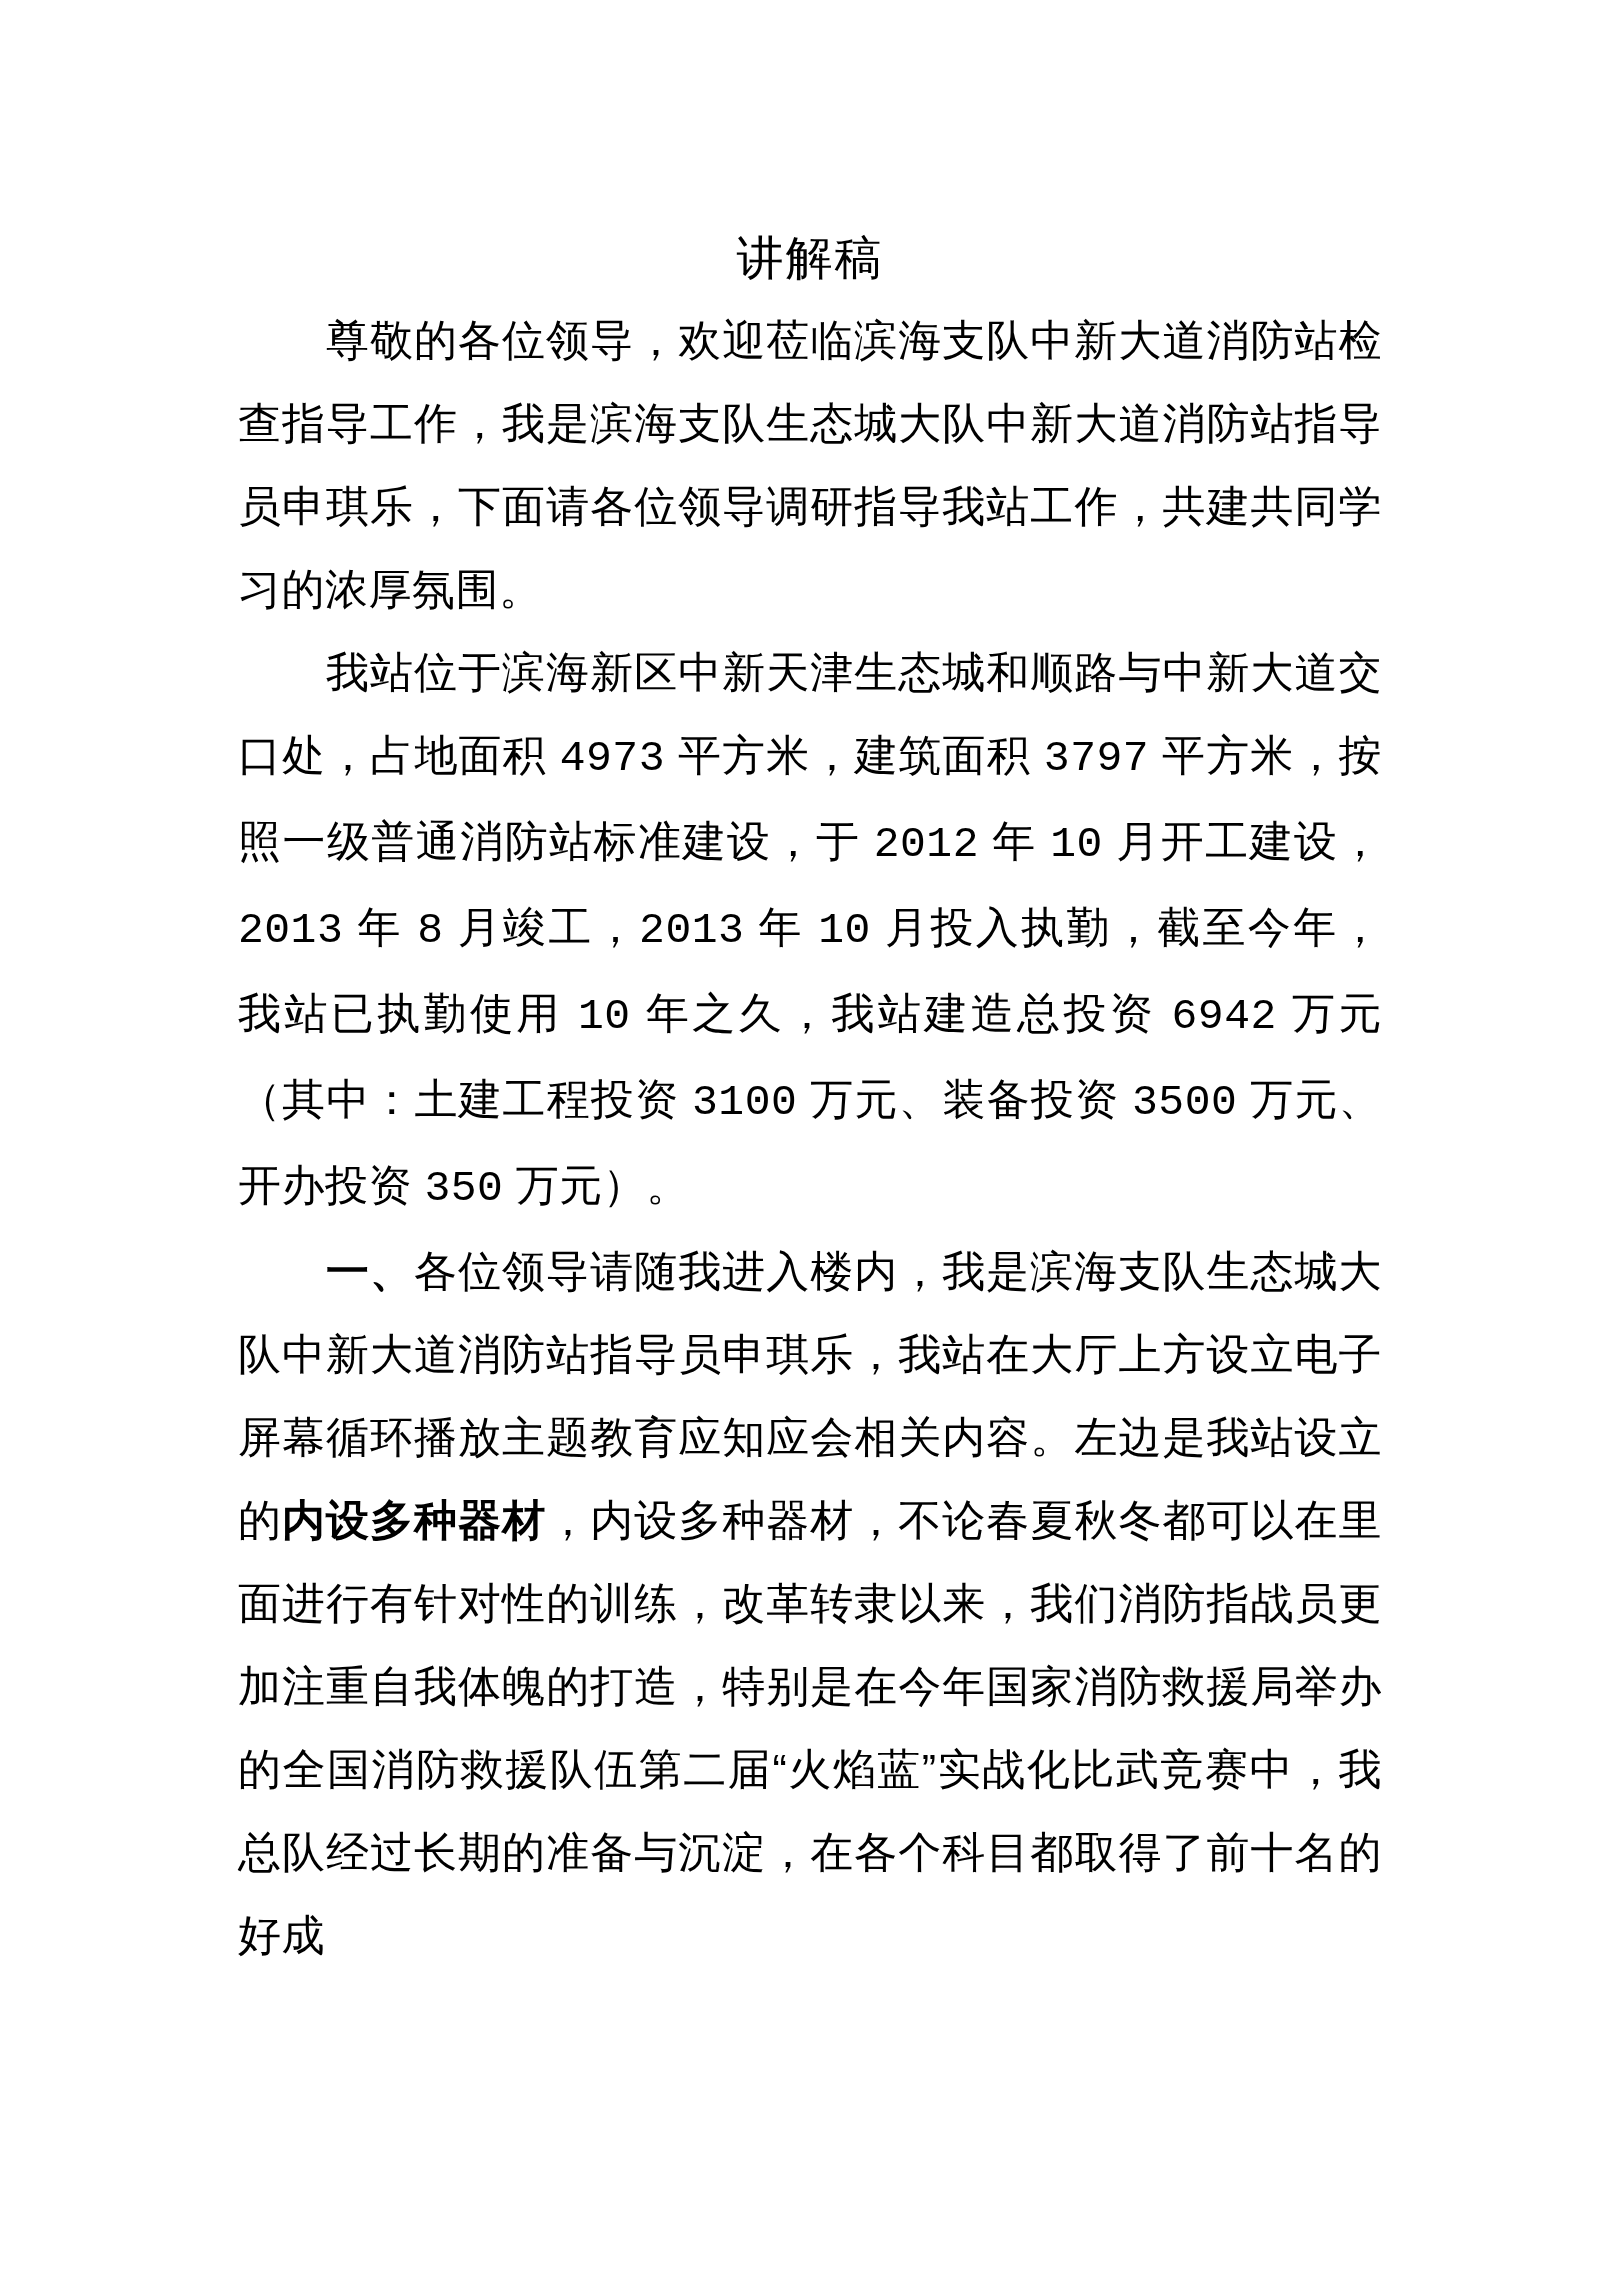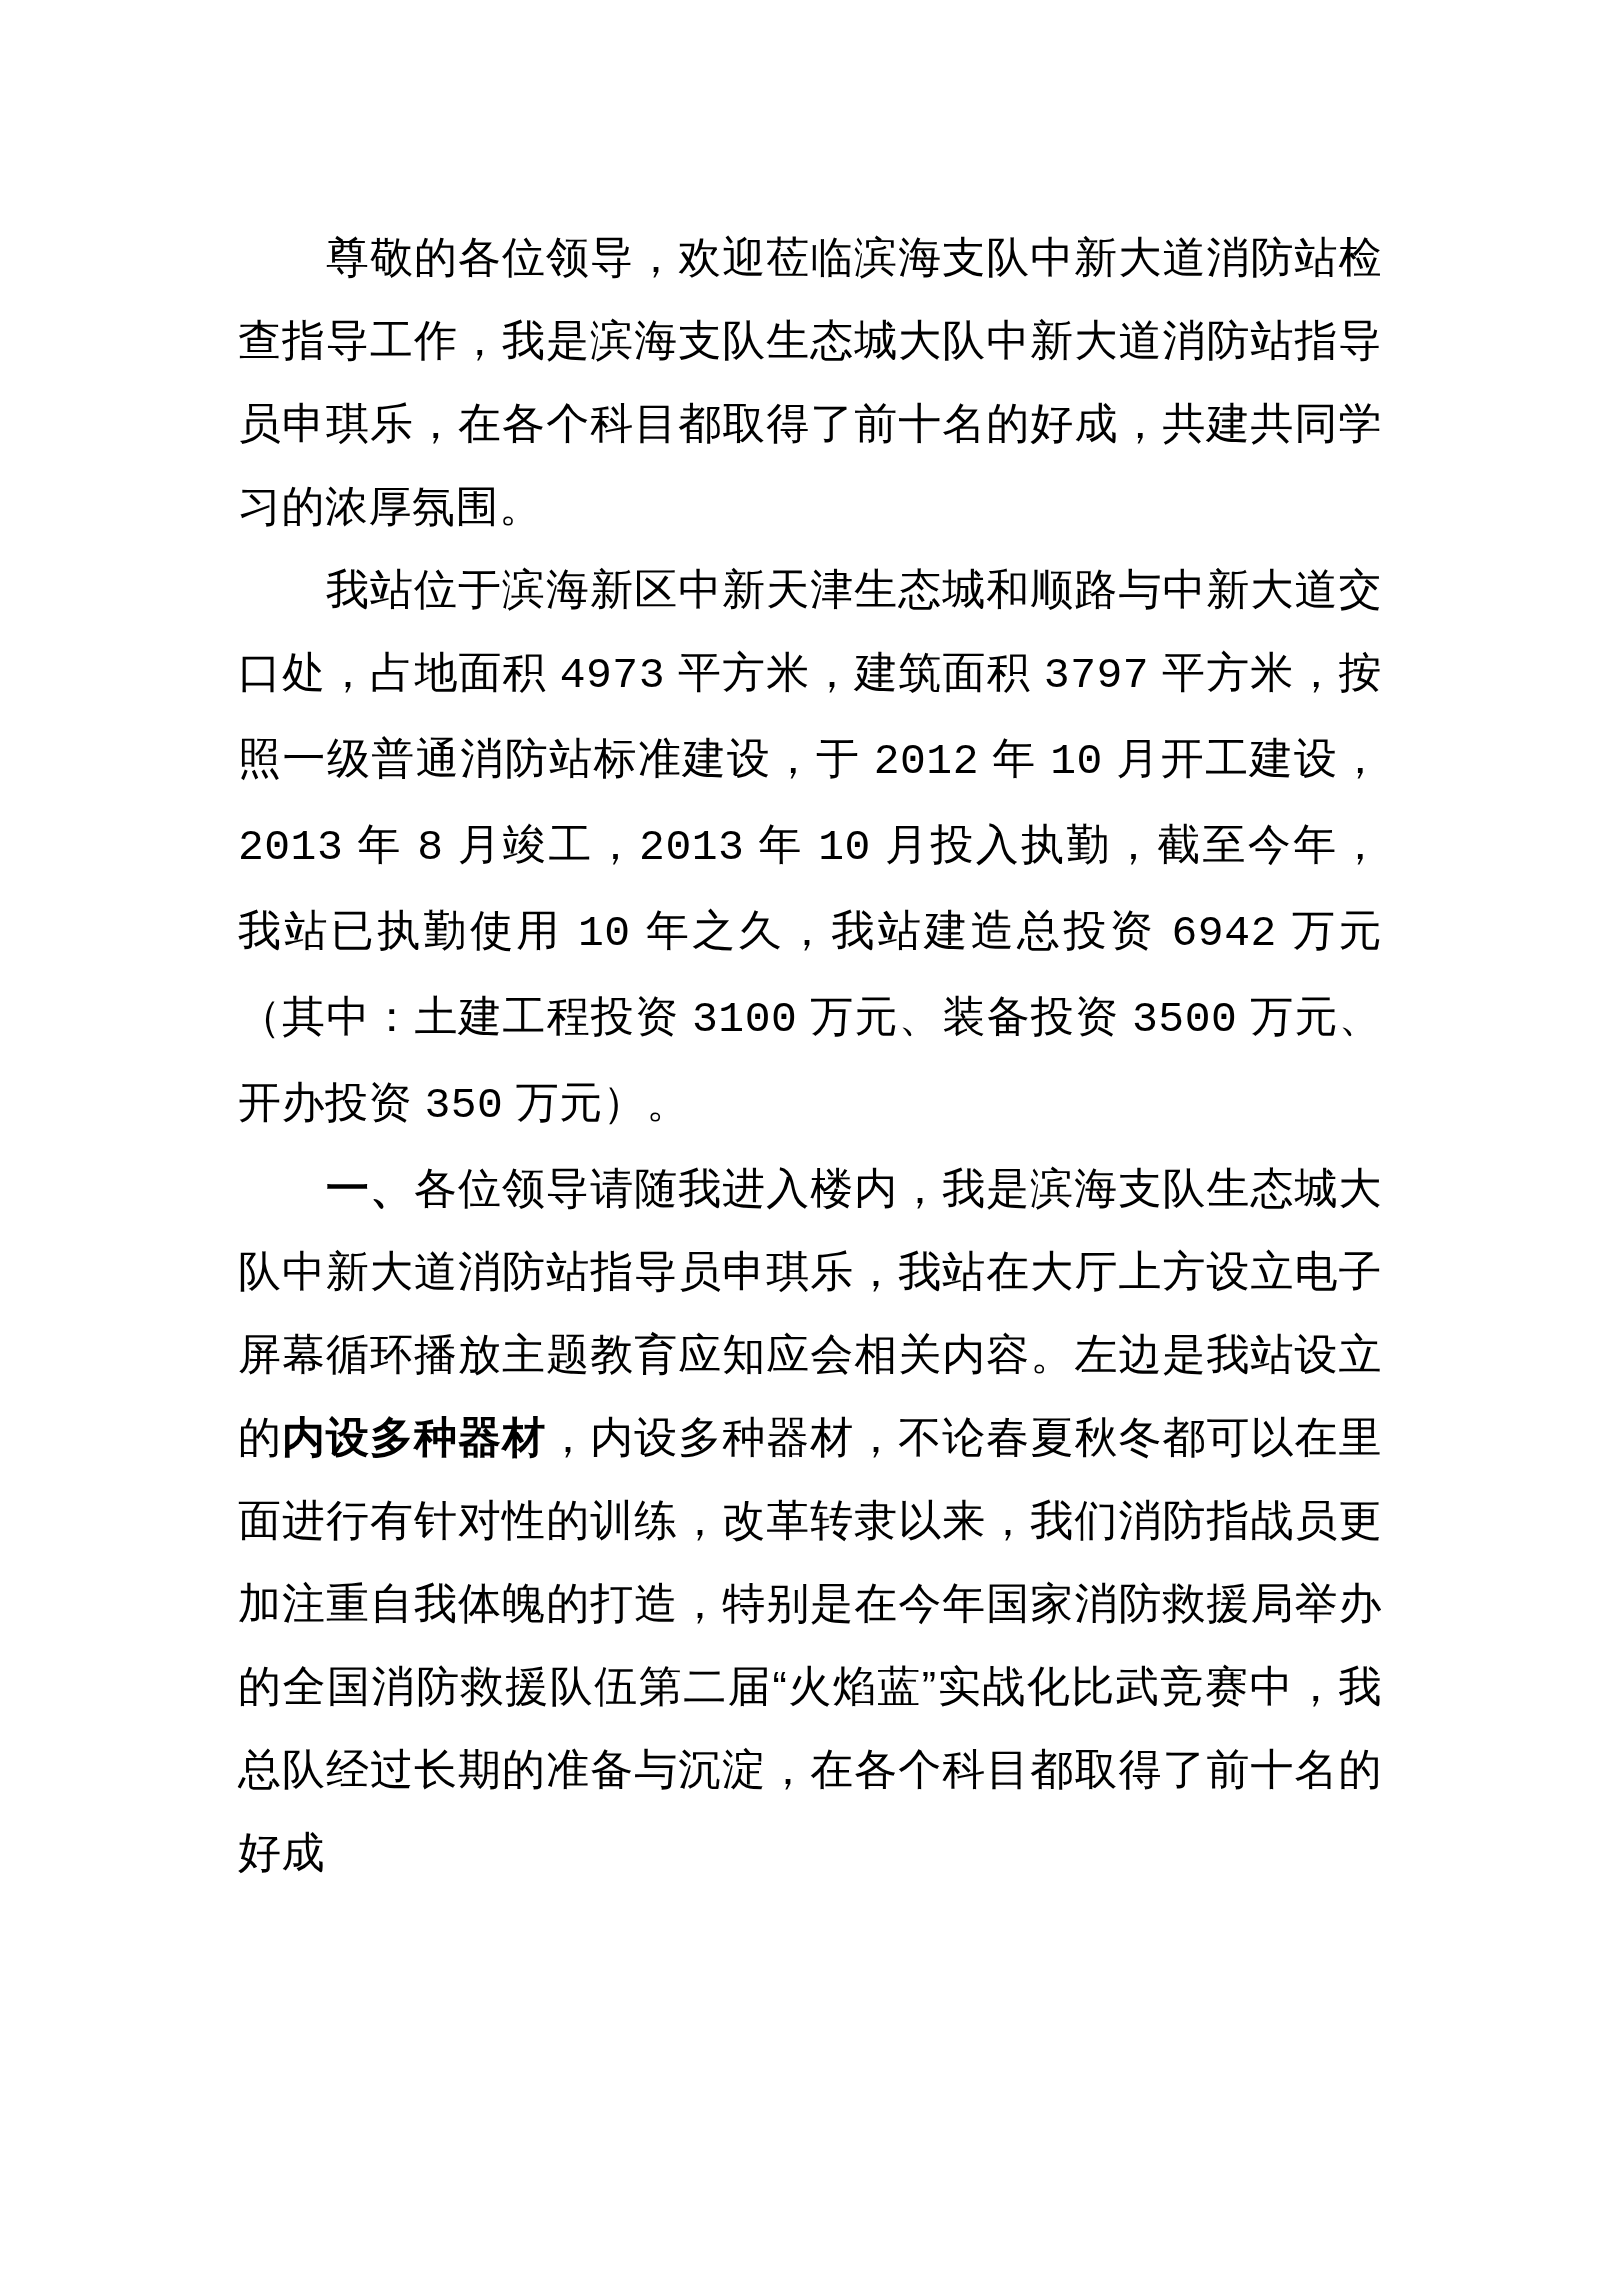--- a/index.html
+++ b/index.html
@@ -43,20 +43,21 @@
   }
   .latin {
     font-family: Liberation Mono, monospace;
   }
 </style>
 </head>
 <body>
 
 <div class="page">
   <div class="content">
+    <h1 class="doc-title">讲解稿</h1>
     <div>
-        <p><span>尊敬的各位领导，欢迎莅临滨海支队中新大道消防站检查指导工作，我是滨海支队生态城大队中新大道消防站指导员申琪乐，在各个科目都取得了前十名的好成，共建共同学习的浓厚氛围。</span></p>
+        <p><span>尊敬的各位领导，欢迎莅临滨海支队中新大道消防站检查指导工作，我是滨海支队生态城大队中新大道消防站指导员申琪乐，下面请各位领导调研指导我站工作，共建共同学习的浓厚氛围。</span></p>
         <p><span>我站位于滨海新区中新天津生态城和顺路与中新大道交口处，占地面积 <span class="latin">4973</span> 平方米，建筑面积 <span class="latin">3797</span> 平方米，按照一级普通消防站标准建设，于 <span class="latin">2012</span> 年 <span class="latin">10</span> 月开工建设，<span class="latin">2013</span> 年 <span class="latin">8</span> 月竣工，<span class="latin">2013</span> 年 <span class="latin">10</span> 月投入执勤，截至今年，我站已执勤使用 <span class="latin">10</span> 年之久，我站建造总投资 <span class="latin">6942</span> 万元（其中：土建工程投资 <span class="latin">3100</span> 万元、装备投资 <span class="latin">3500</span> 万元、开办投资 <span class="latin">350</span> 万元）。</span></p>
         <p><span class="b">一、</span><span>各位领导请随我进入楼内，我是滨海支队生态城大队中新大道消防站指导员申琪乐，我站在大厅上方设立电子屏幕循环播放主题教育应知应会相关内容。左边是我站设立的</span><span class="b">内设多种器材</span><span>，内设多种器材，不论春夏秋冬都可以在里面进行有针对性的训练，改革转隶以来，我们消防指战员更加注重自我体魄的打造，特别是在今年国家消防救援局举办的全国消防救援队伍第二届“火焰蓝”实战化比武竞赛中，我总队经过长期的准备与沉淀，在各个科目都取得了前十名的好成</span></p>
       </div>
   </div>
 </div>
 
 
 </body></html>

